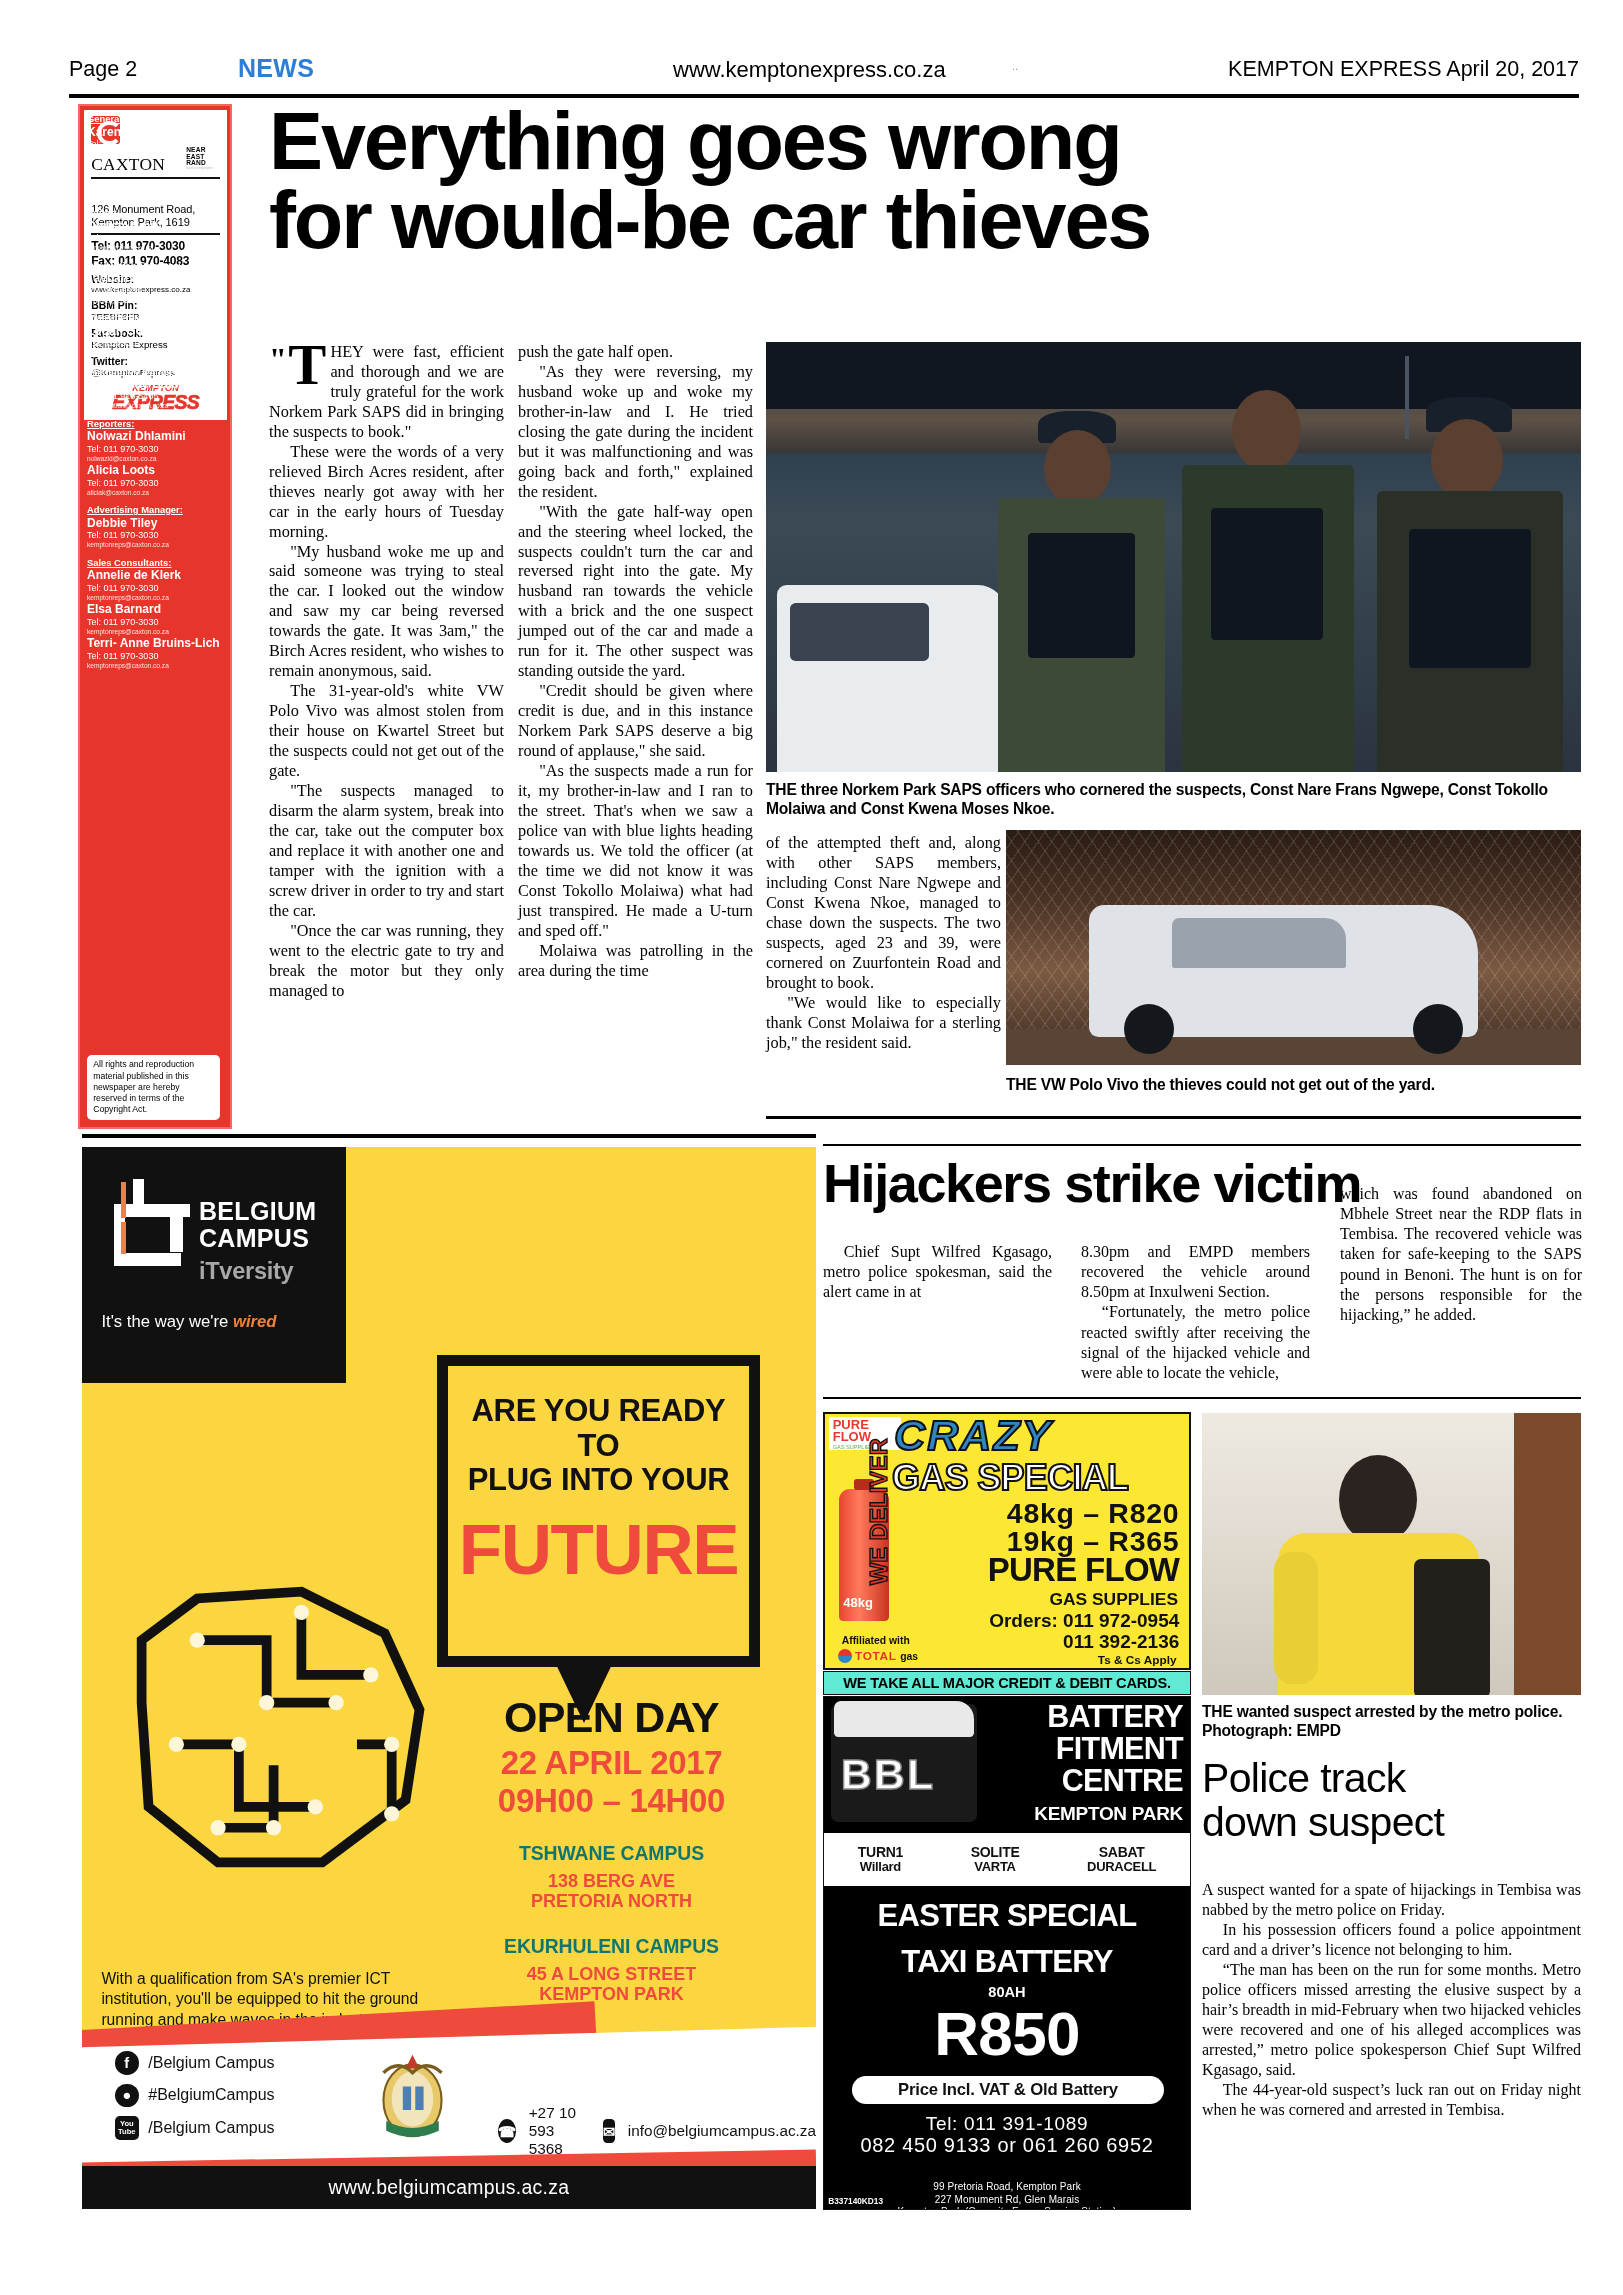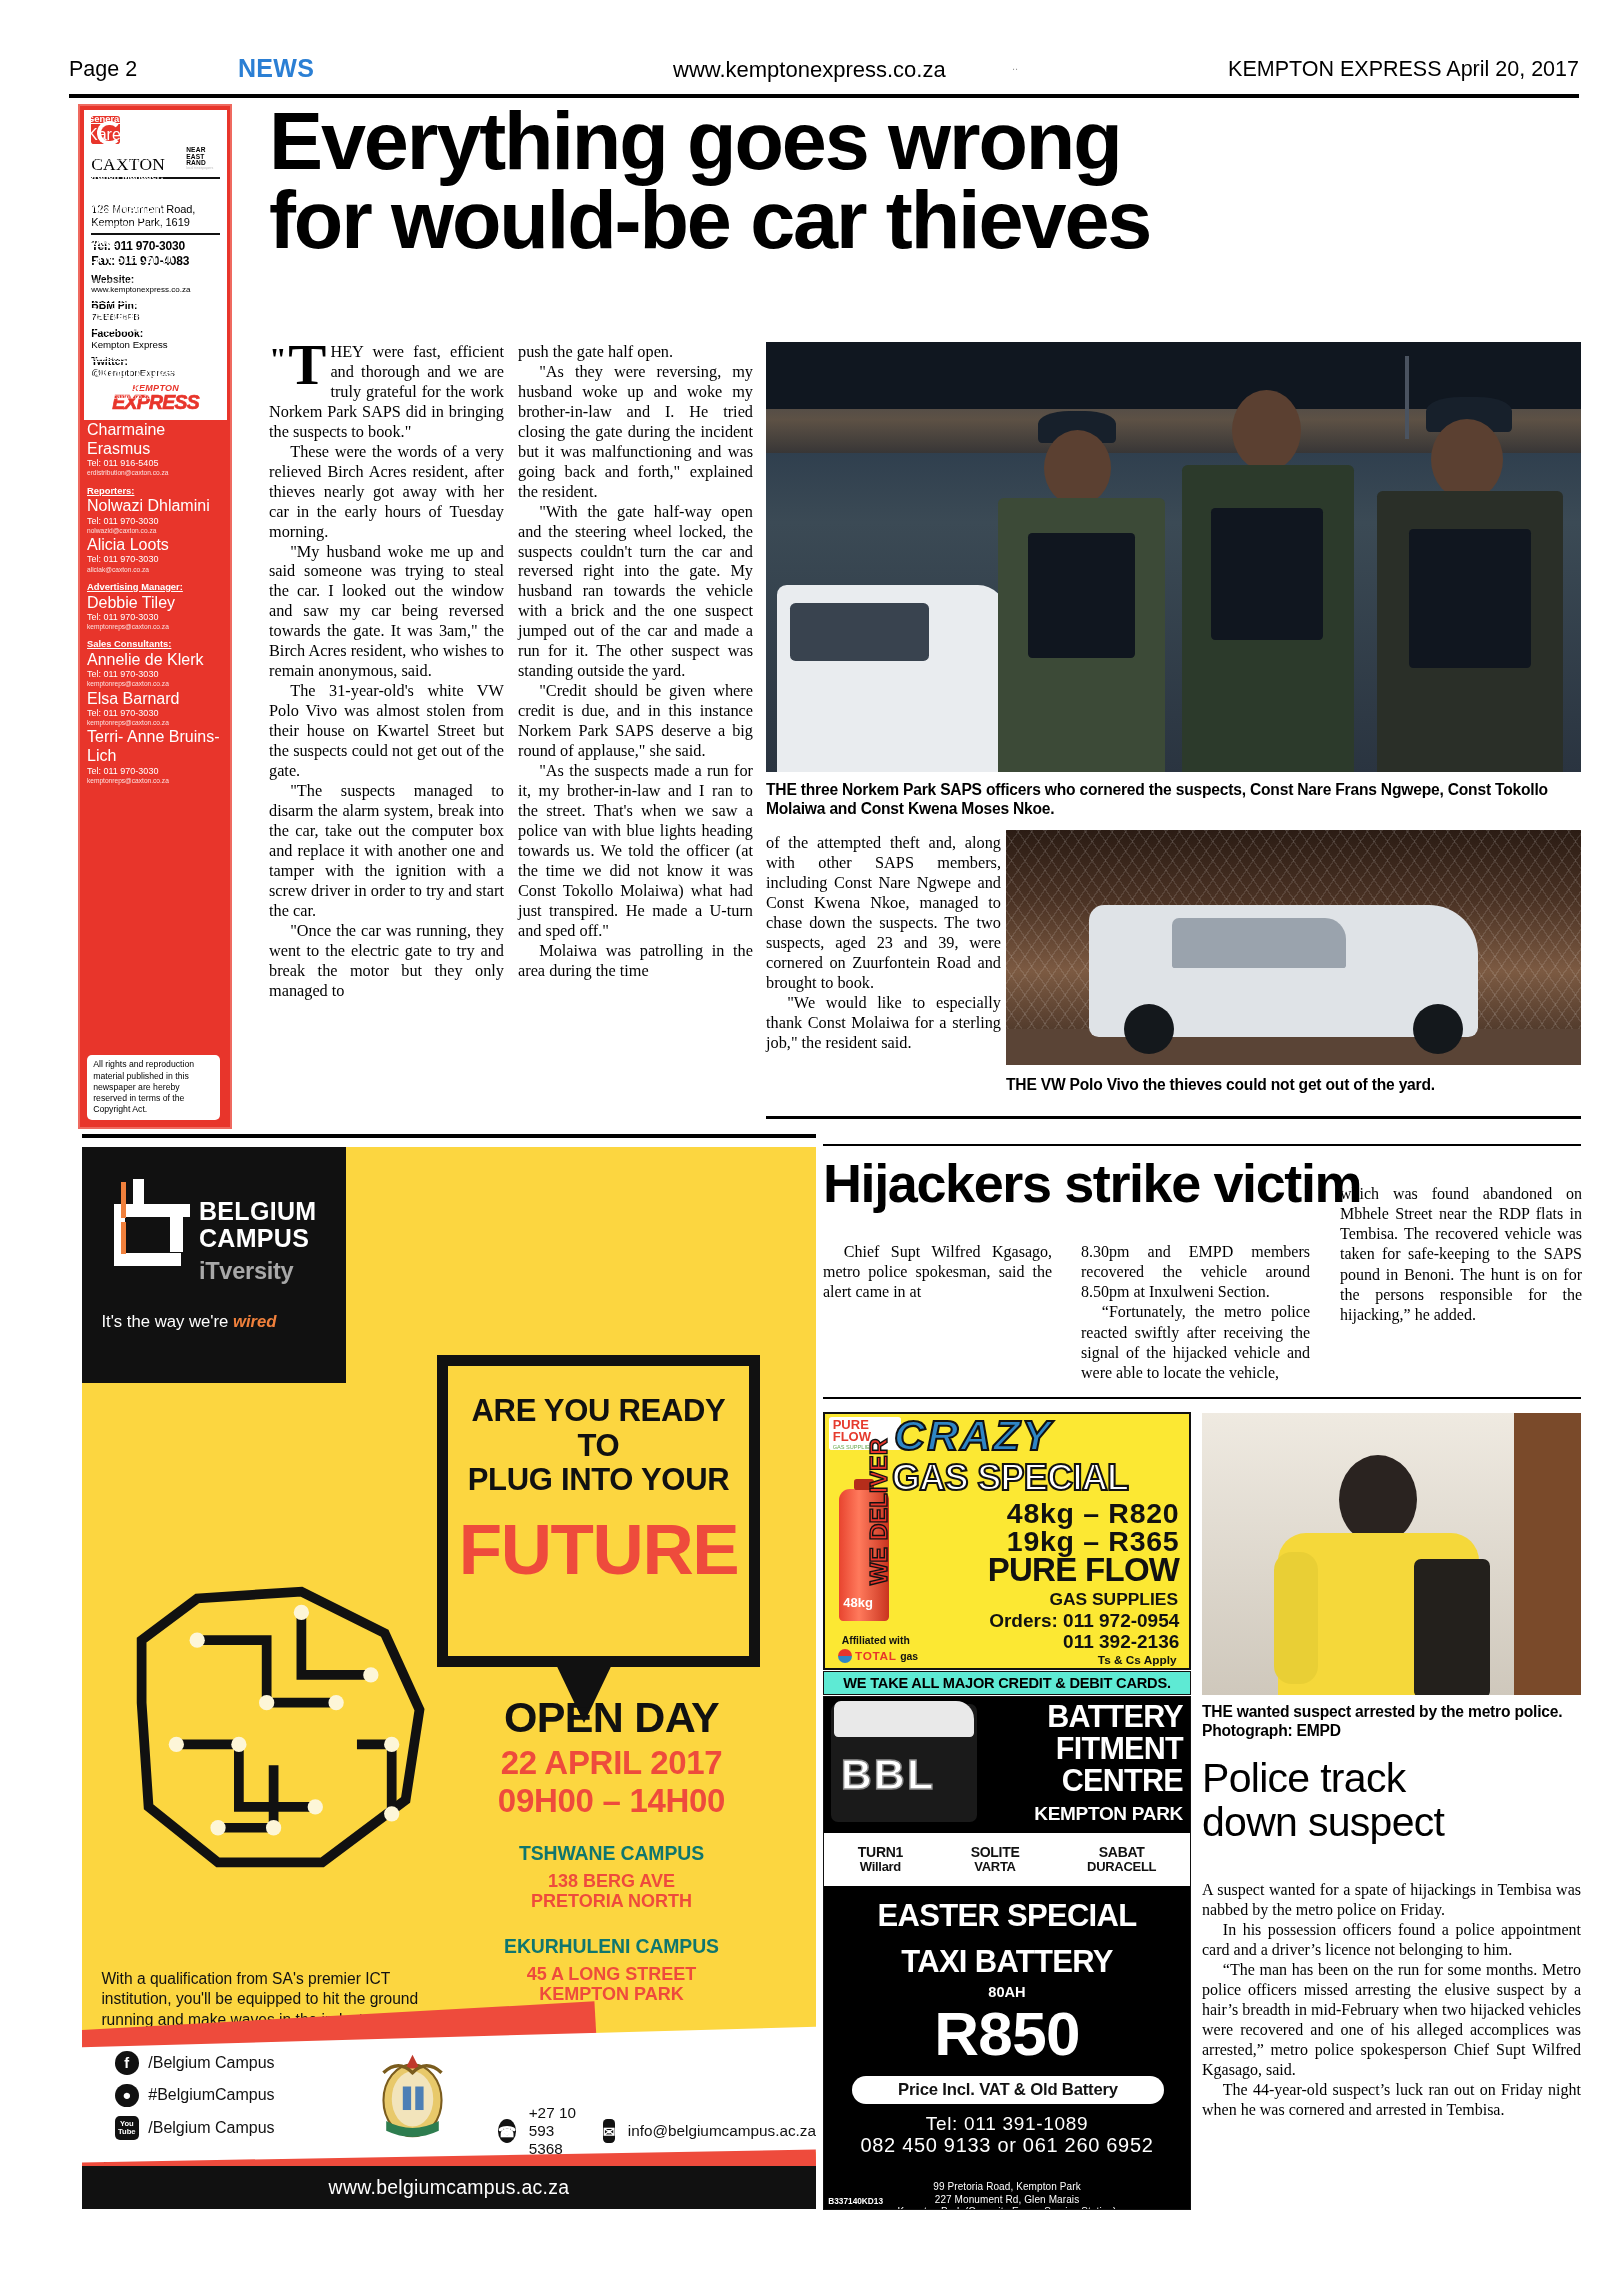--- a/index.html
+++ b/index.html
@@ -29,21 +29,21 @@
   .hr-blk2{height:2.1px;background:#111;margin:3.5px 0 4.2px 0;}
   .telfax{font-family:"Liberation Sans",sans-serif;font-size:12px;font-weight:bold;line-height:1.25;letter-spacing:-0.2px;}
   .lbl{font-family:"Liberation Sans",sans-serif;font-size:10.4px;font-weight:bold;margin-top:4.9px;line-height:1.1;}
   .val{font-family:"Liberation Sans",sans-serif;font-size:8px;line-height:1.2;word-break:break-all;}
   .val.big{font-size:9.7px;}
   .ke-logo{margin-top:5.6px;text-align:center;position:relative;height:32px;}
   .ke-logo .k1{font-family:"Liberation Sans",sans-serif;font-size:9px;font-weight:bold;font-style:italic;color:#e8352b;letter-spacing:0.3px;line-height:1;}
   .ke-logo .k2{font-family:"Liberation Sans",sans-serif;font-size:19.4px;font-weight:bold;font-style:italic;color:#e8352b;letter-spacing:-0.7px;line-height:1;-webkit-text-stroke:0.7px #e8352b;}
   .staff{position:absolute;left:7px;top:0;width:136px;color:#fff;}
   .s-role{font-family:"Liberation Sans",sans-serif;font-size:9.4px;font-weight:bold;text-decoration:underline;line-height:1.25;margin-top:7px;}
-  .s-name{font-family:"Liberation Sans",sans-serif;font-size:16px;font-weight:normal;line-height:1.2;}
+  .s-name{font-family:"Liberation Sans",sans-serif;font-size:12px;font-weight:bold;line-height:1.2;}
   .s-tel{font-family:"Liberation Sans",sans-serif;font-size:9px;line-height:1.25;}
   .s-mail{font-family:"Liberation Sans",sans-serif;font-size:6.6px;line-height:1.25;opacity:.85;word-break:break-all;}
   .copyright{position:absolute;left:7px;bottom:7px;width:133px;background:#fff;border-radius:4.9px;padding:4.9px 6.2px;box-sizing:border-box;font-family:"Liberation Sans",sans-serif;font-size:8.7px;line-height:1.28;color:#000;}
 
   
   .mainhead{position:absolute;left:269px;top:104px;width:1312px;font-family:"Liberation Sans",sans-serif;font-weight:bold;font-size:81px;line-height:.92;letter-spacing:-2.1px;}
   .mainhead .l2{margin-top:4.2px;}
 
   
   .col{position:absolute;font-family:"Liberation Serif",serif;font-size:16.3px;line-height:1.225;text-align:justify;}

